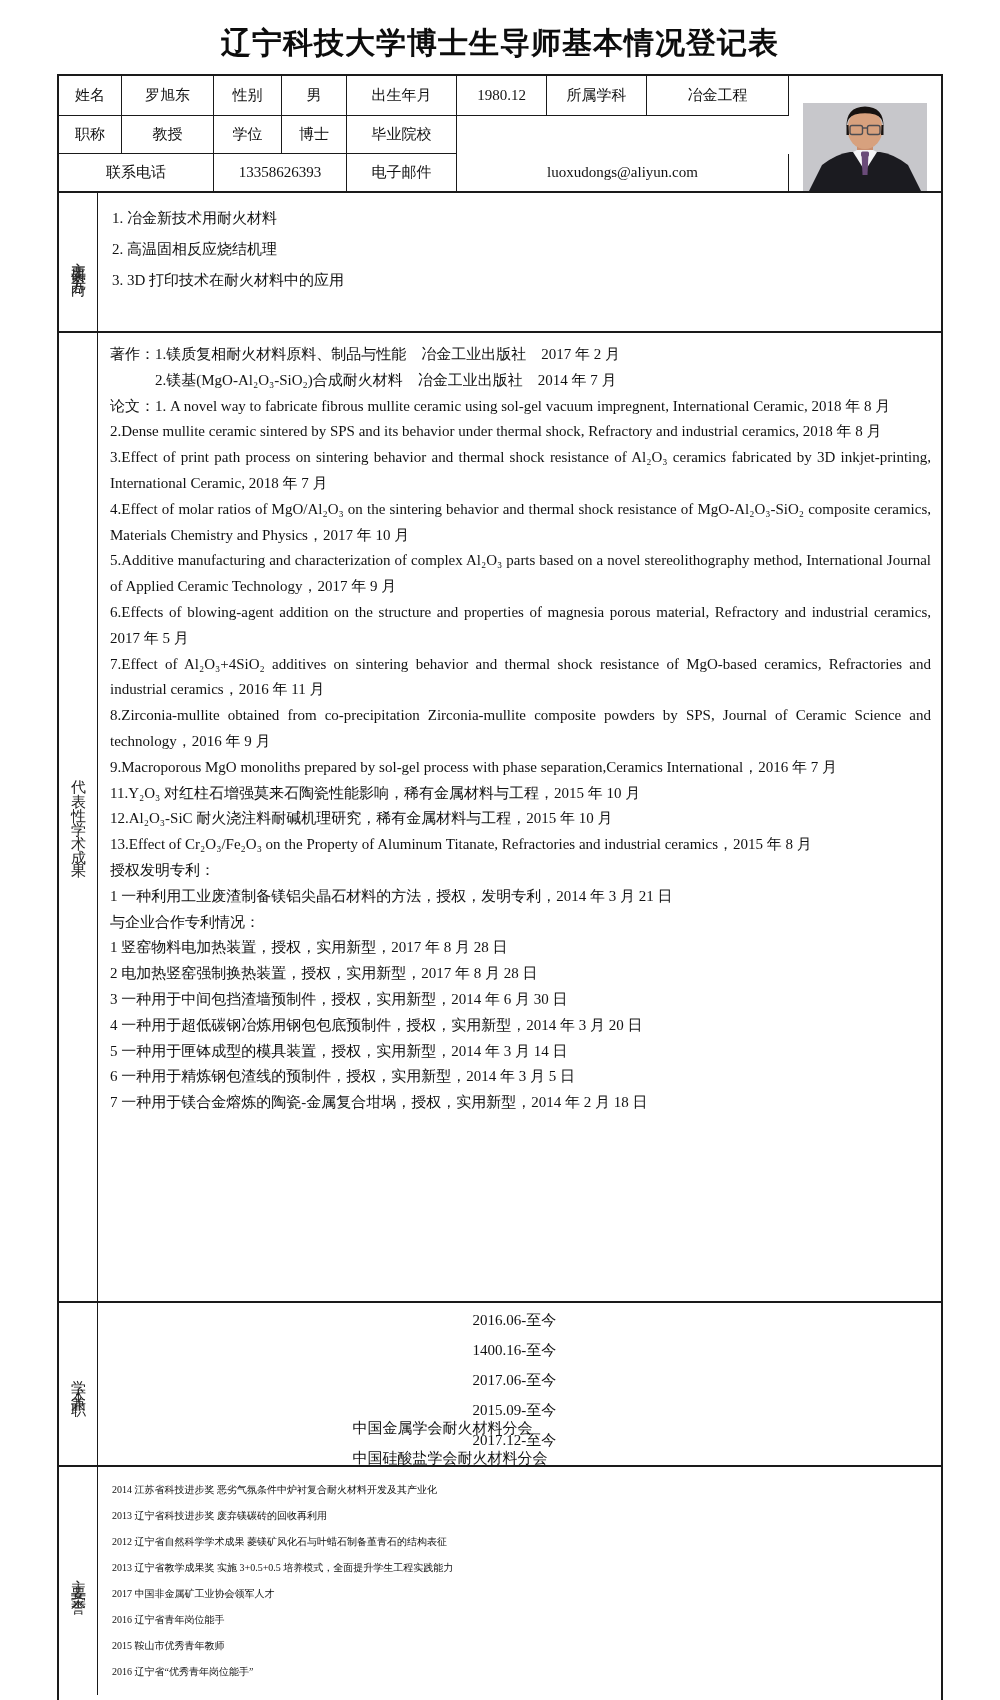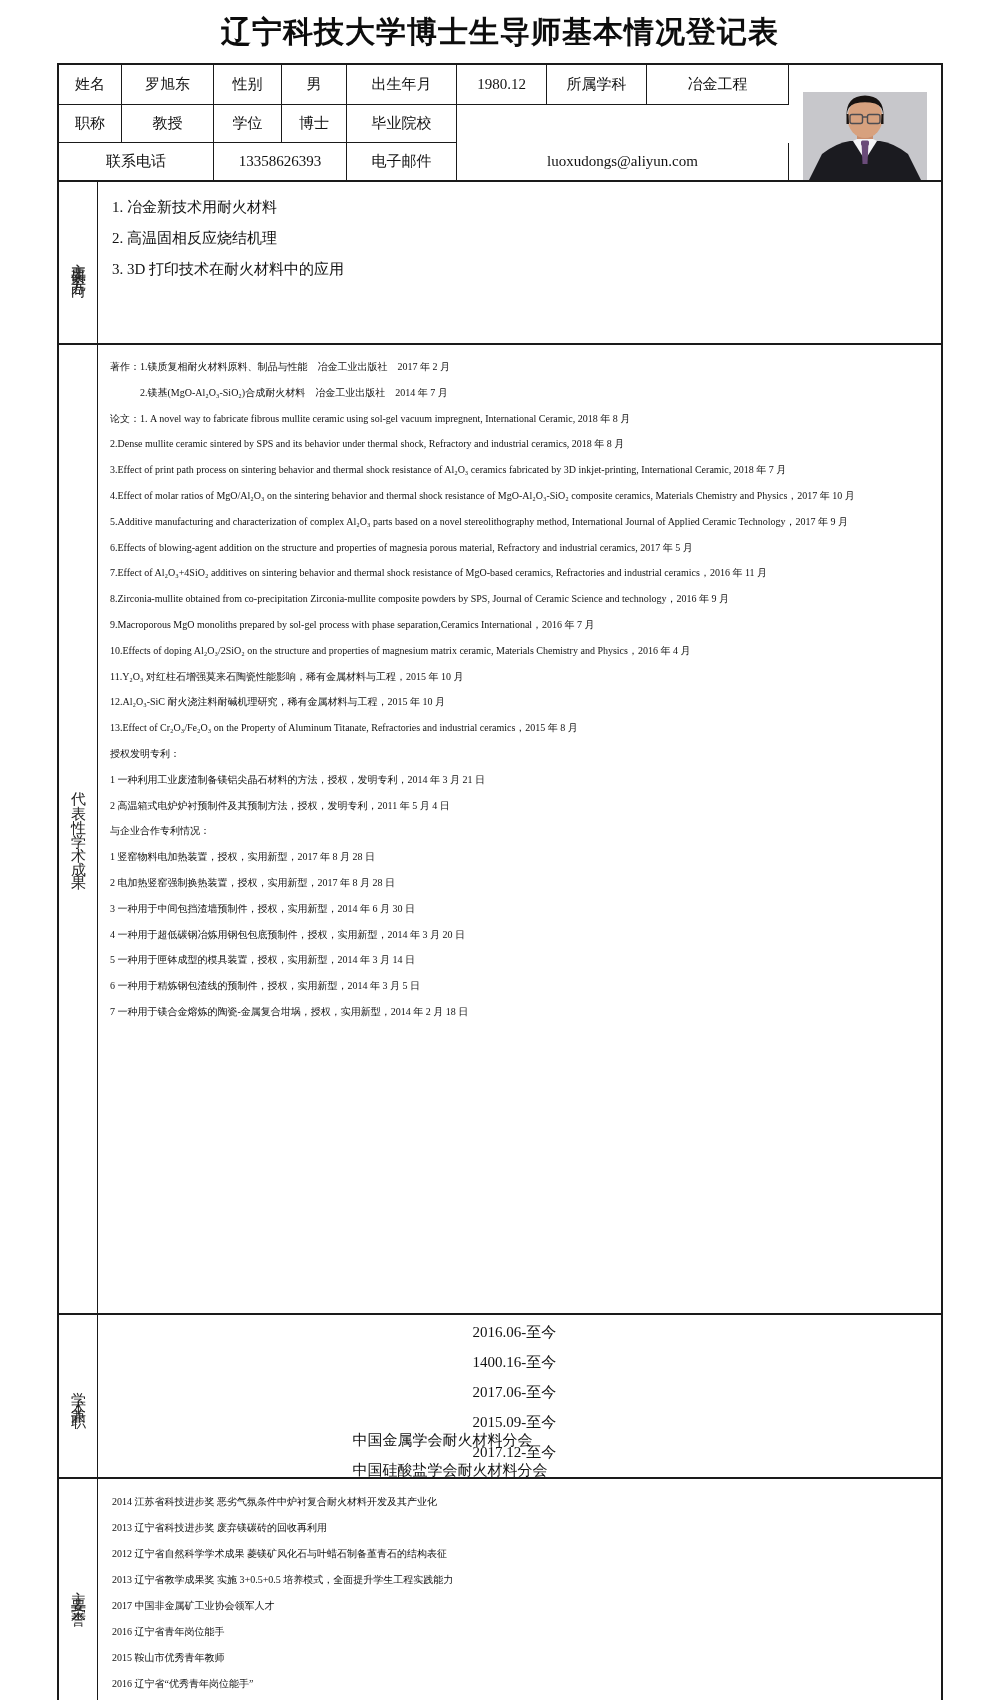--- a/index.html
+++ b/index.html
@@ -2,21 +2,21 @@
 <html><head>
 <meta charset="utf-8">
 <style>
   html,body { margin:0; padding:0; background:#ffffff; }
   .page {
     position:relative; width:1000px; height:1700px; overflow:hidden;
     background:#ffffff; color:#111;
     font-family:"Liberation Serif","DejaVu Serif",serif;
   }
   .doc-title {
-    margin:12px 0 10px 0; text-align:center;
+    margin:23px 0 10px 0; text-align:center;
     font-size:30px; font-weight:bold; letter-spacing:1px; color:#0d0d0d;
   }
   .form {
     margin-left:57px; width:886px; box-sizing:border-box;
     border:2px solid #1a1a1a;
   }
   
   .info-grid {
     display:grid;
     grid-template-columns:63px 92px 68px 65px 110px 90px 100px 142px 1fr;
@@ -41,28 +41,28 @@
     display:flex; border-top:2px solid #1a1a1a; box-sizing:border-box; overflow:hidden;
   }
   .vlabel {
     width:38px; flex:0 0 38px; border-right:1px solid #1a1a1a;
     display:flex; align-items:center; justify-content:center;
     writing-mode:vertical-rl; text-orientation:upright;
     font-size:15px; color:#222;
   }
   .content { flex:1 1 auto; overflow:hidden; }
   
-  .sec-research { height:163px; }
+  .sec-research { height:140px; }
   .sec-research .vlabel { letter-spacing:4px; }
   .research-list { padding:10px 10px 0 14px; font-size:15px; }
   .research-list div { line-height:31px; }
   
   .sec-pubs { height:970px; }
   .sec-pubs .vlabel { letter-spacing:14px; }
-  .pub-lines { padding:9px 10px 0 12px; font-size:10px; line-height:25.8px; text-align:justify; }
+  .pub-lines { padding:9px 10px 0 12px; font-size:15px; line-height:25.8px; text-align:justify; }
   
   .sec-positions { height:164px; }
   .sec-positions .vlabel { letter-spacing:8px; }
   .pos-list { padding:8px 0 0 14px; font-size:15px; }
   .pos-row { display:flex; height:30px; align-items:center;flex-direction:column; }
   .pos-period { width:108px; flex:0 0 108px; }
   .pos-org { width:348px; flex:0 0 348px; }
   .pos-role { flex:1 1 auto;text-decoration:underline; }
   
   .sec-honors { height:230px; }
@@ -137,27 +137,25 @@
           <div>　　　2.镁基(MgO-Al₂O₃-SiO₂)合成耐火材料　冶金工业出版社　2014 年 7 月</div>
           <div>论文：1. A novel way to fabricate fibrous mullite ceramic using sol-gel vacuum impregnent, International Ceramic, 2018 年 8 月</div>
           <div>2.Dense mullite ceramic sintered by SPS and its behavior under thermal shock, Refractory and industrial ceramics, 2018 年 8 月</div>
           <div>3.Effect of print path process on sintering behavior and thermal shock resistance of Al₂O₃ ceramics fabricated by 3D inkjet-printing, International Ceramic, 2018 年 7 月</div>
           <div>4.Effect of molar ratios of MgO/Al₂O₃ on the sintering behavior and thermal shock resistance of MgO-Al₂O₃-SiO₂ composite ceramics, Materials Chemistry and Physics，2017 年 10 月</div>
           <div>5.Additive manufacturing and characterization of complex Al₂O₃ parts based on a novel stereolithography method, International Journal of Applied Ceramic Technology，2017 年 9 月</div>
           <div>6.Effects of blowing-agent addition on the structure and properties of magnesia porous material, Refractory and industrial ceramics, 2017 年 5 月</div>
           <div>7.Effect of Al₂O₃+4SiO₂ additives on sintering behavior and thermal shock resistance of MgO-based ceramics, Refractories and industrial ceramics，2016 年 11 月</div>
           <div>8.Zirconia-mullite obtained from co-precipitation Zirconia-mullite composite powders by SPS, Journal of Ceramic Science and technology，2016 年 9 月</div>
           <div>9.Macroporous MgO monoliths prepared by sol-gel process with phase separation,Ceramics International，2016 年 7 月</div>
-          <div>10.Effects of doping Al₂O₃/2SiO₂ on the structure and properties of magnesium matrix ceramic, Materials Chemistry and Physics，2016 年 4 月</div>
           <div>11.Y₂O₃ 对红柱石增强莫来石陶瓷性能影响，稀有金属材料与工程，2015 年 10 月</div>
           <div>12.Al₂O₃-SiC 耐火浇注料耐碱机理研究，稀有金属材料与工程，2015 年 10 月</div>
           <div>13.Effect of Cr₂O₃/Fe₂O₃ on the Property of Aluminum Titanate, Refractories and industrial ceramics，2015 年 8 月</div>
           <div>授权发明专利：</div>
           <div>1  一种利用工业废渣制备镁铝尖晶石材料的方法，授权，发明专利，2014 年 3 月 21 日</div>
-          <div>2  高温箱式电炉炉衬预制件及其预制方法，授权，发明专利，2011 年 5 月 4 日</div>
           <div>与企业合作专利情况：</div>
           <div>1  竖窑物料电加热装置，授权，实用新型，2017 年 8 月 28 日</div>
           <div>2  电加热竖窑强制换热装置，授权，实用新型，2017 年 8 月 28 日</div>
           <div>3  一种用于中间包挡渣墙预制件，授权，实用新型，2014 年 6 月 30 日</div>
           <div>4  一种用于超低碳钢冶炼用钢包包底预制件，授权，实用新型，2014 年 3 月 20 日</div>
           <div>5  一种用于匣钵成型的模具装置，授权，实用新型，2014 年 3 月 14 日</div>
           <div>6  一种用于精炼钢包渣线的预制件，授权，实用新型，2014 年 3 月 5 日</div>
           <div>7  一种用于镁合金熔炼的陶瓷-金属复合坩埚，授权，实用新型，2014 年 2 月 18 日</div>
         </div>
     </div>

